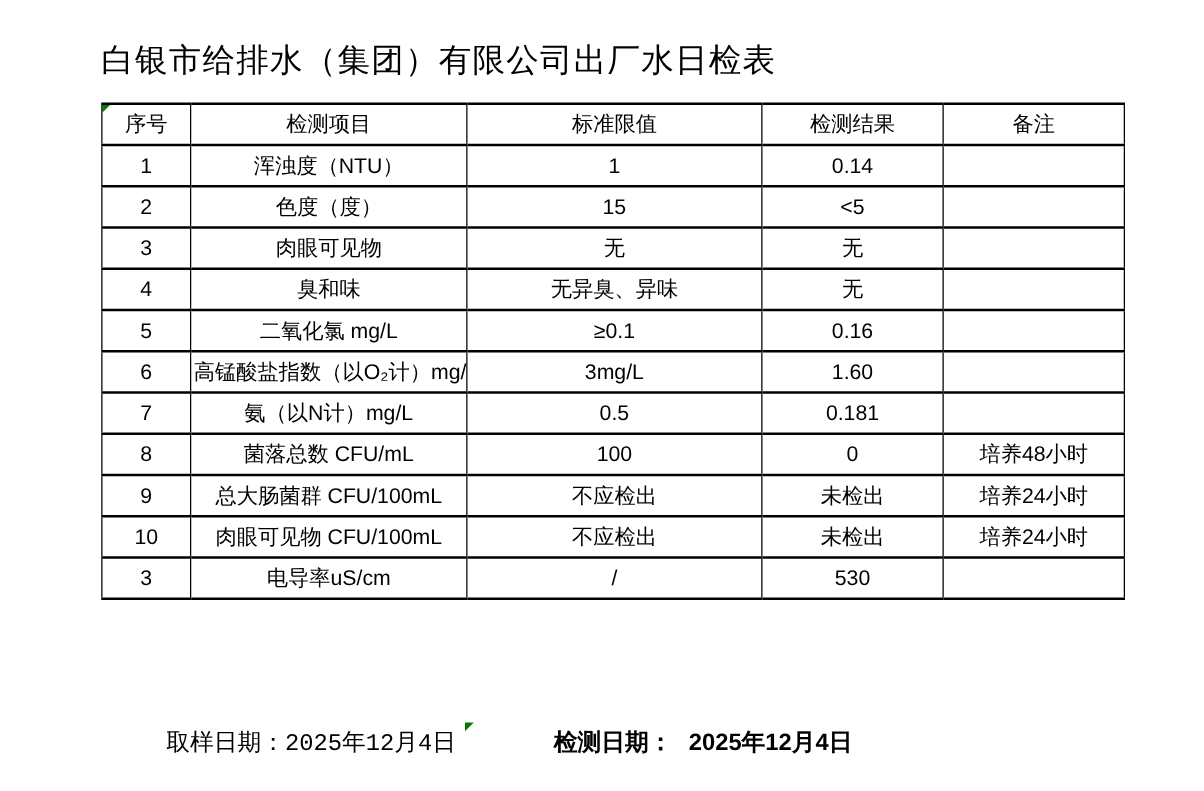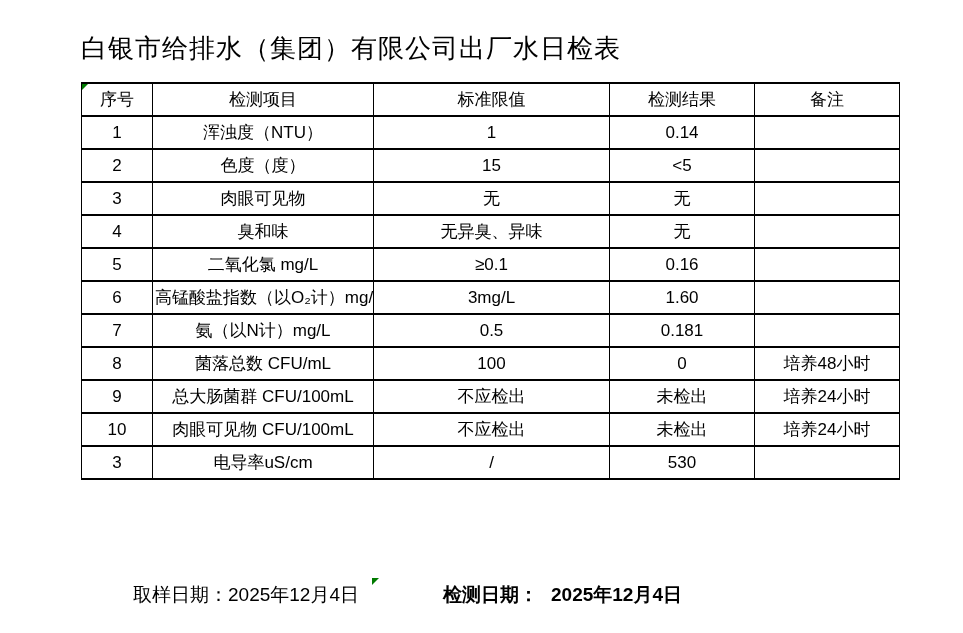--- a/index.html
+++ b/index.html
@@ -23,21 +23,21 @@
     border-top:2px solid #000;border-bottom:2px solid #000;
     border-left:1px solid #000;border-right:1px solid #000;
     height:31px;padding:0 2px;
     text-align:center;vertical-align:middle;
     font-size:17px;font-weight:400;
     overflow:hidden;white-space:nowrap;
   }
   table.inspection th{font-size:17px;}
   .footer-row{position:absolute;left:0;top:582px;width:963px;height:28px;font-size:19px;}
   .footer-item{position:absolute;white-space:nowrap;line-height:26px;}
-  .footer-sampling{left:133px;}
+  .footer-sampling{left:133px;font-family:Liberation Mono, monospace;}
   .footer-testing{left:443px;font-weight:bold;}
   .footer-reporter{left:712px;}
   .footer-testing .footer-value{margin-left:13px;}
   .corner-marker{
     position:absolute;width:0;height:0;
     border-top:7px solid #007a00;border-right:7px solid transparent;
   }
   .corner-marker-top{left:82px;top:83px;}
   .corner-marker-bottom{left:372px;top:578px;}
 </style>

